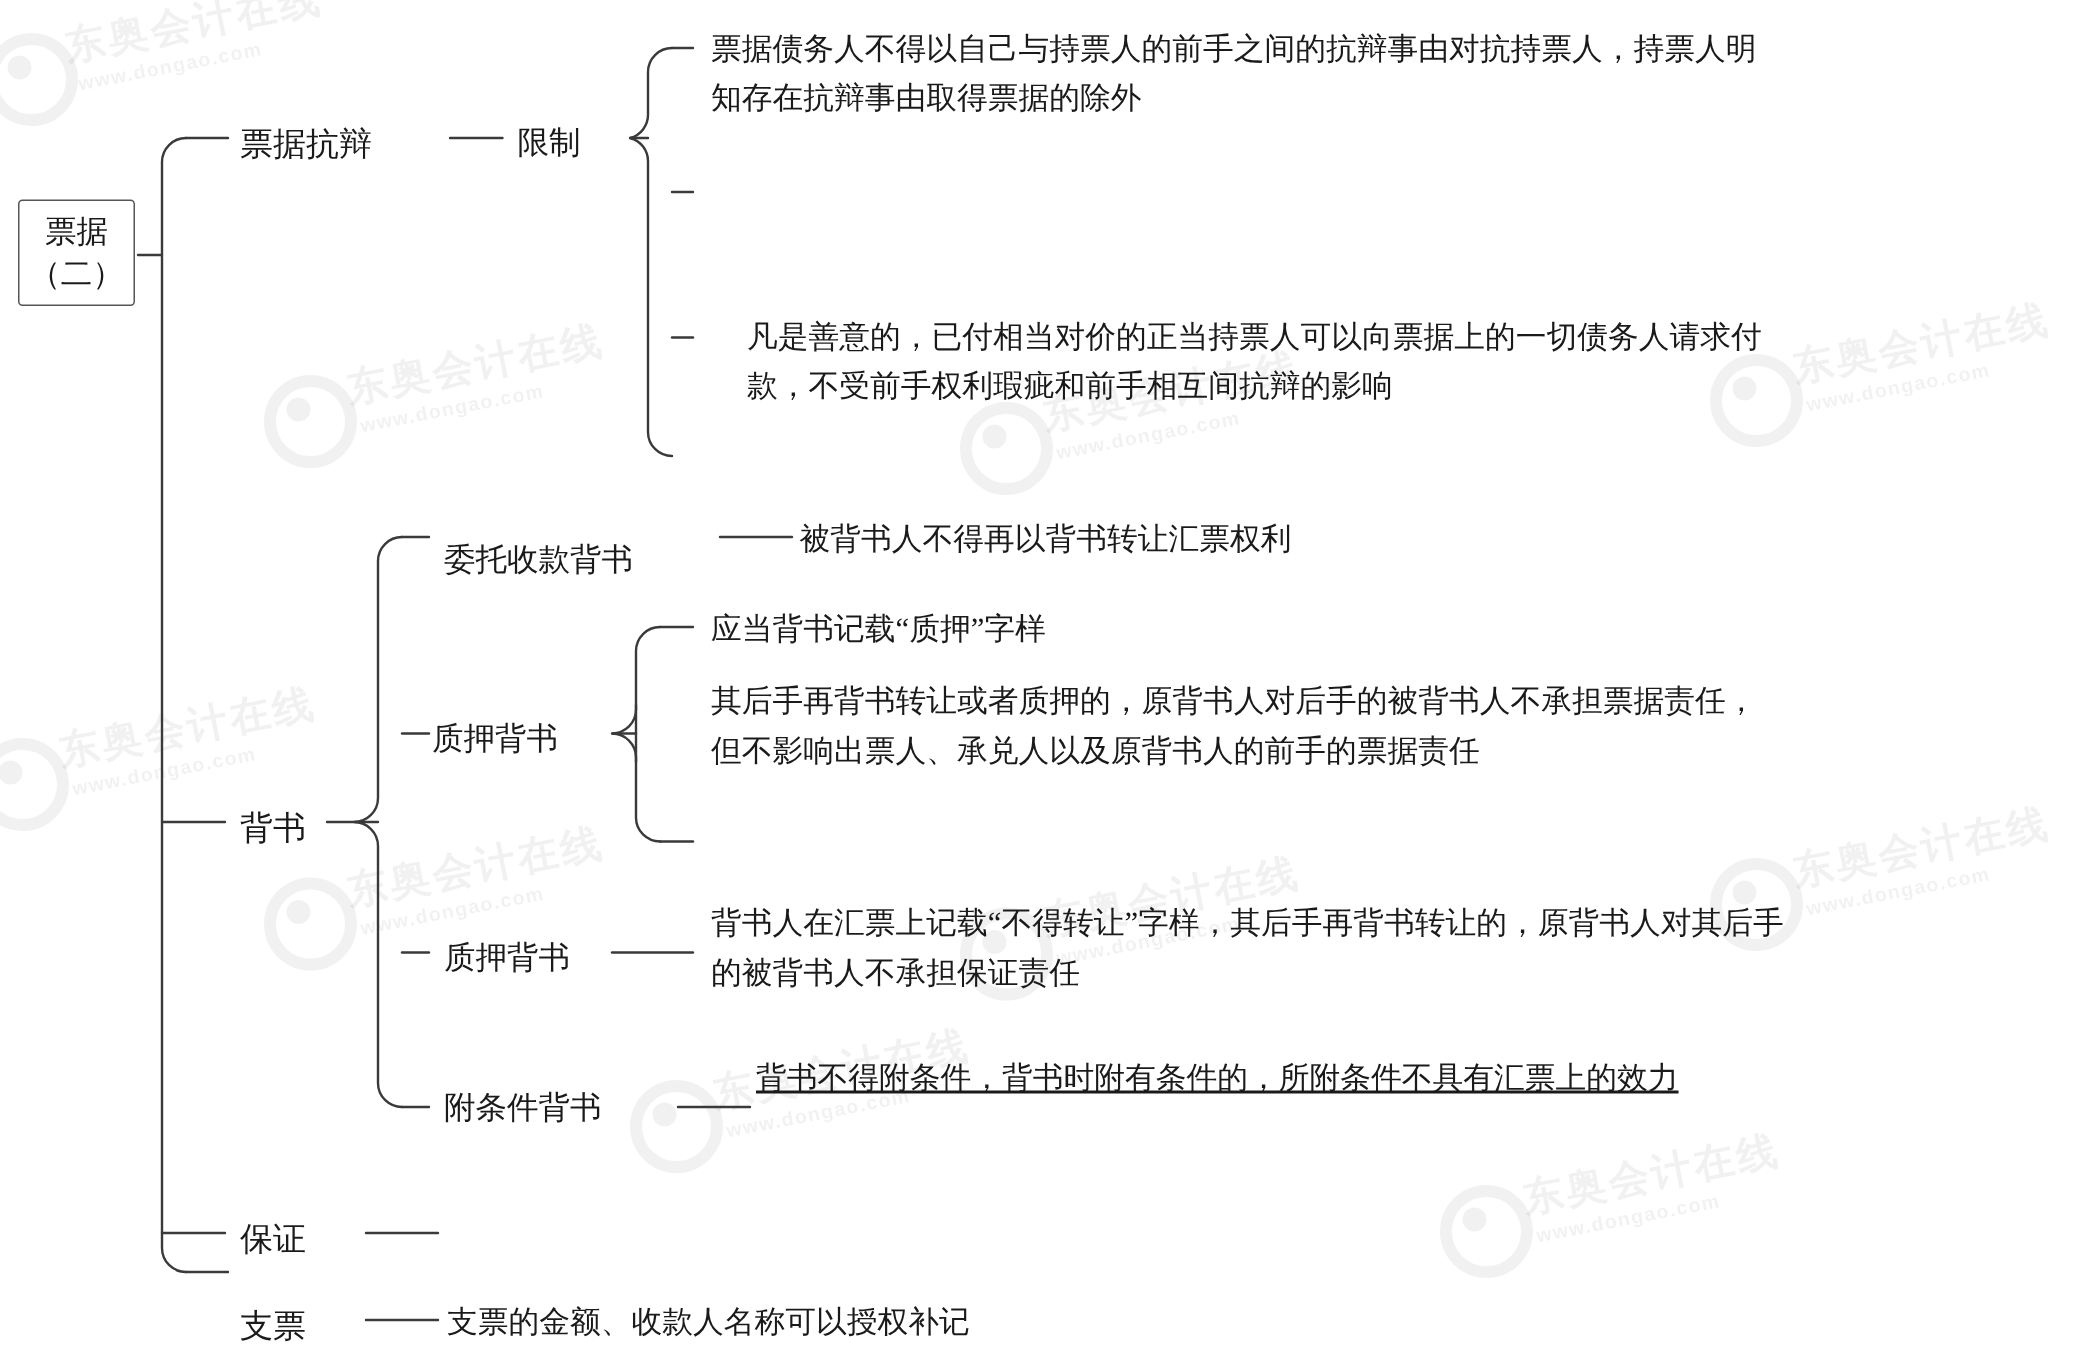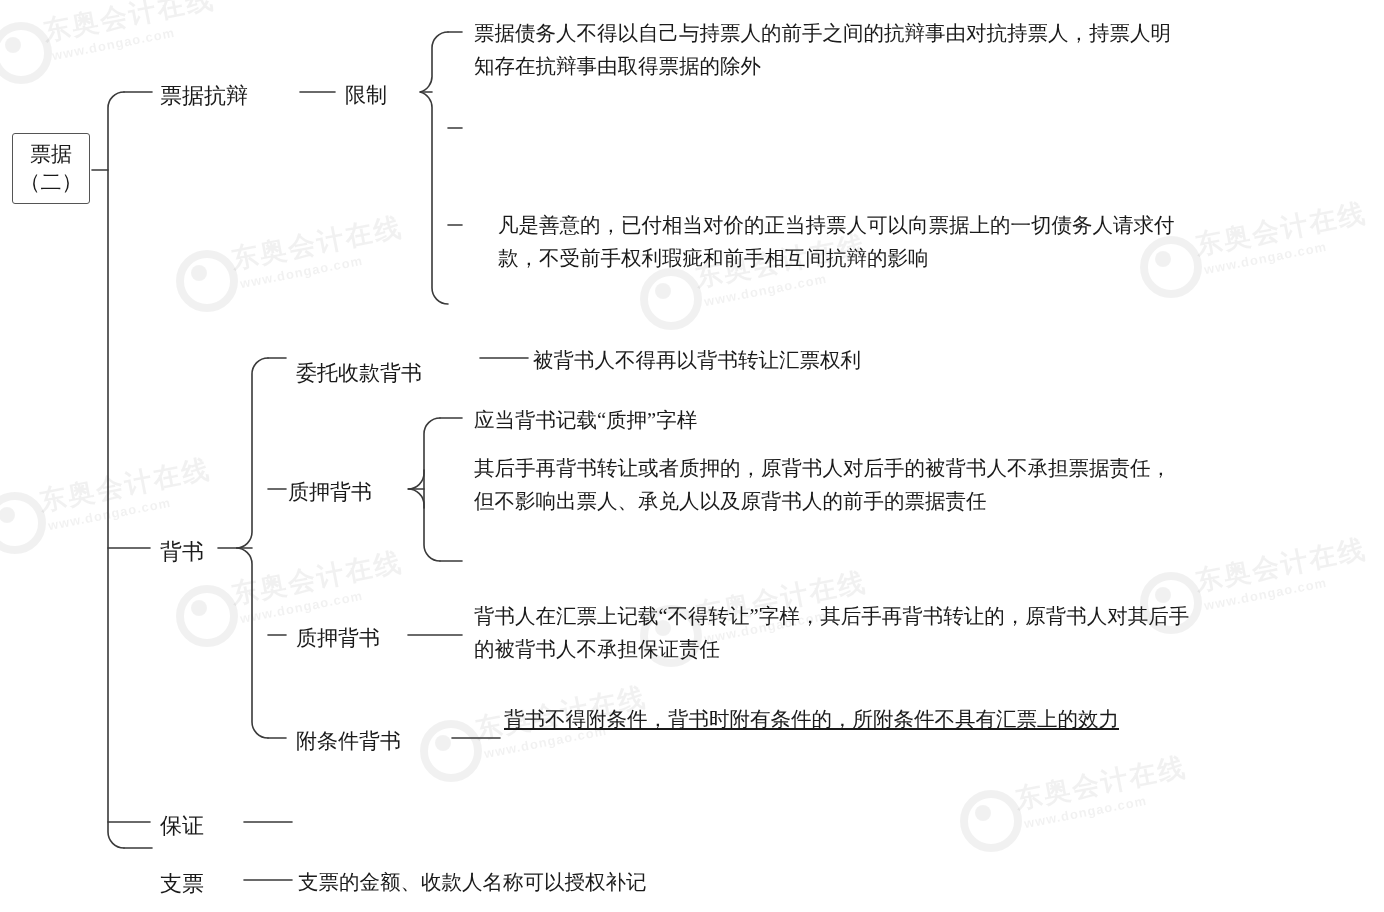--- a/index.html
+++ b/index.html
@@ -201,21 +201,21 @@
   <div class="node lvl2" style="left:296px; top:356px;">委托收款背书</div>
   <div class="node wrap leaf" style="left:533px; top:344px; width:640px;">被背书人不得再以背书转让汇票权利</div>
 
   <div class="node lvl2" style="left:288px; top:475px;">质押背书</div>
   <div class="node wrap leaf" style="left:474px; top:452px; width:714px;">其后手再背书转让或者质押的，原背书人对后手的被背书人不承担票据责任，但不影响出票人、承兑人以及原背书人的前手的票据责任</div>
   <div class="node wrap leaf" style="left:474px; top:404px; width:714px;">应当背书记载“质押”字样</div>
 
   <div class="node lvl2" style="left:296px; top:621px;">质押背书</div>
   <div class="node wrap leaf" style="left:474px; top:600px; width:716px;">背书人在汇票上记载“不得转让”字样，其后手再背书转让的，原背书人对其后手的被背书人不承担保证责任</div>
 
-  <div class="node lvl2" style="left:296px; top:724px;">附条件背书</div>
+  <div class="node lvl2" style="left:296px; top:724px;font-family:Liberation Mono, monospace;">附条件背书</div>
   <div class="node wrap leaf" style="left:504px; top:703px; width:682px;text-decoration:underline;">背书不得附条件，背书时附有条件的，所附条件不具有汇票上的效力</div>
 
   <div class="node lvl1" style="left:160px; top:808px;">保证</div>
 
   <div class="node lvl1" style="left:160px; top:866px;">支票</div>
   <div class="node wrap leaf" style="left:298px; top:866px; width:800px;">支票的金额、收款人名称可以授权补记</div>
 
 </div>
 
 </body></html>

